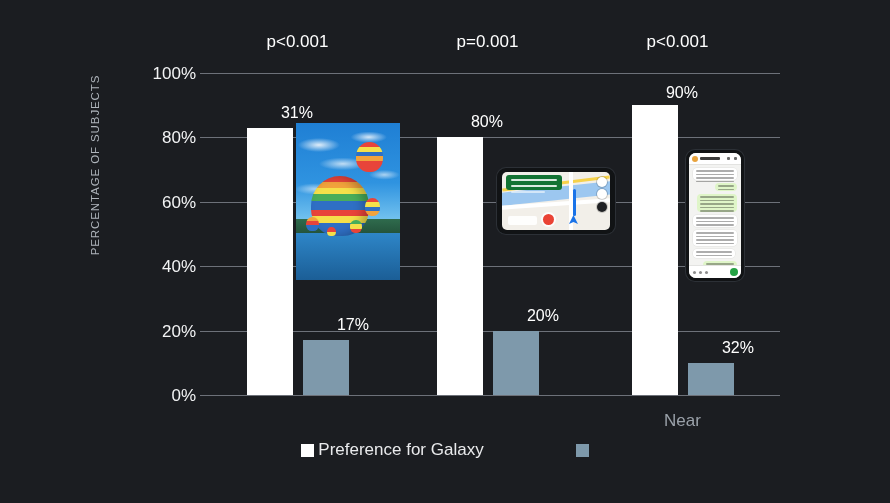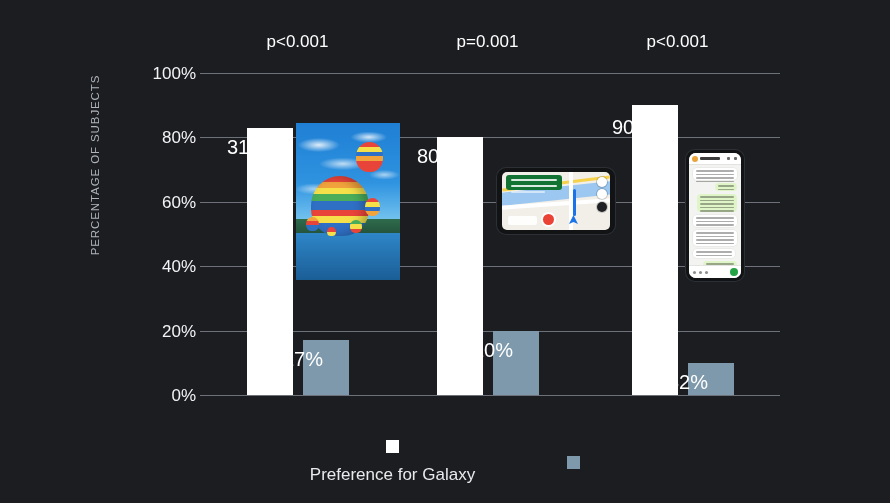--- a/index.html
+++ b/index.html
@@ -39,24 +39,23 @@
   }
   .tick-box{position:absolute;width:66px;text-align:right;color:#f2f3f4;font-size:17px;}
 
   
   .bar{position:absolute;bottom:0;}
   .bar.galaxy{background:#ffffff;}
   .bar.trifocal{background:#7e99ab;}
   .bar-value{
     position:absolute;
     color:#ffffff;
-    font-size:20px;
-    text-align:left;
+    font-size:16px;
+    text-align:right;
     white-space:nowrap;
-    margin-top:32px;
   }
   .pval{
     position:absolute;
     color:#ffffff;
     font-size:17px;
     text-align:center;
     white-space:nowrap;
   }
   .cat-label{
     position:absolute;
@@ -66,21 +65,21 @@
     white-space:nowrap;
   }
 
   
   .legend{
     position:absolute;
     left:0;right:0;top:440px;
     display:flex;justify-content:center;gap:92px;
     align-items:center;
   }
-  .legend-item{display:flex;align-items:center;gap:12px;flex-direction:column;}
+  .legend-item{display:flex;align-items:center;gap:4px;}
   .swatch{width:13px;height:13px;display:inline-block;}
   .swatch.galaxy{background:#ffffff;}
   .swatch.trifocal{background:#7e99ab;}
   .legend-text{color:#e9eaec;font-size:17px;white-space:nowrap;}
 
   
   .media{position:absolute;overflow:hidden;}
 
   
   .balloons{
@@ -215,20 +214,21 @@
   <div class="bar-value" style="left:283px;top:316px;width:86px;">17%</div>
   <div class="bar-value" style="left:417px;top:113px;width:86px;">80%</div>
   <div class="bar-value" style="left:473px;top:307px;width:86px;">20%</div>
   <div class="bar-value" style="left:612px;top:84px;width:86px;">90%</div>
   <div class="bar-value" style="left:668px;top:339px;width:86px;">32%</div>
 
   <div class="pval" style="left:215px;top:32px;width:165px;">p&lt;0.001</div>
   <div class="pval" style="left:405px;top:32px;width:165px;">p=0.001</div>
   <div class="pval" style="left:595px;top:32px;width:165px;">p&lt;0.001</div>
 
+  <div class="cat-label" style="left:600px;top:411px;width:165px;">Near</div>
 
   <div class="media balloons">
     <div class="hills"></div>
     <div class="water"></div>
     <div class="balloon b-main"></div>
     <div class="balloon b-2"></div>
     <div class="balloon b-3"></div>
     <div class="balloon b-4"></div>
     <div class="balloon b-5"></div>
     <div class="balloon b-6"></div>

